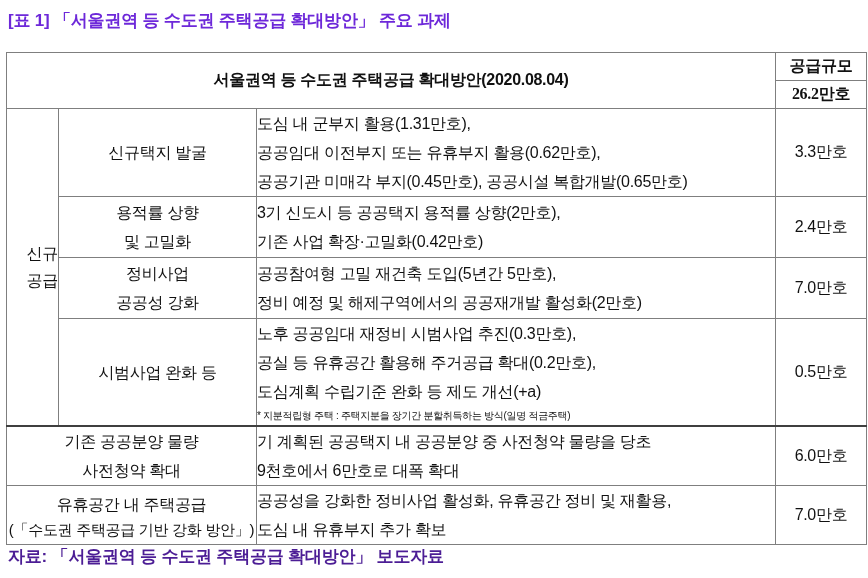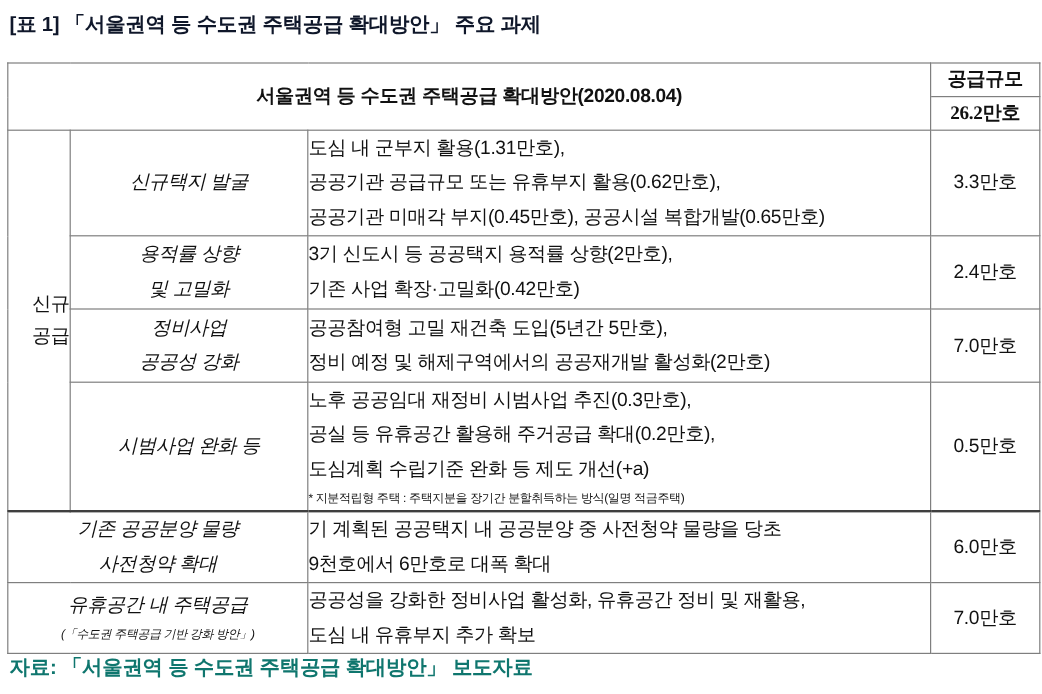--- a/index.html
+++ b/index.html
@@ -9,21 +9,21 @@
     background: #ffffff;
     font-family: "Liberation Sans", sans-serif;
     color: #111111;
     position: relative;
   }
   .page-title {
     position: absolute;
     left: 8px; top: 9px;
     font-size: 17px;
     font-weight: bold;
-    color: #0f172a;
+    color: #6d28d9;
     letter-spacing: -0.2px;
     white-space: nowrap;
   }
   table.main {
     position: absolute;
     left: 6px; top: 52px;
     width: 860px;
     border-collapse: collapse;
     table-layout: fixed;
     border-radius: 11px;
@@ -53,56 +53,55 @@
     height: 28px;
     font-family: Liberation Serif, serif;
   }
   td.group {
     text-align: right;
     line-height: 27px;
   }
   td.cat {
     text-align: center;
     line-height: 29px;
-    font-style: italic;
   }
   td.content {
     padding: 3px 4px 3px 6px;
   }
   td.content .line {
     line-height: 29px;
     white-space: nowrap;
   }
   td.content .note {
     font-size: 10px;
     line-height: 19px;
     white-space: nowrap;
   }
   td.supply {
     text-align: center;
   }
   td.cat .sub {
-    font-size: 10px;
+    font-size: 15px;
     line-height: 22px;
     white-space: nowrap;
     text-align: center;
   }
   tr.r1 td { height: 87px; }
   tr.r2 td { height: 61px; }
   tr.r3 td { height: 61px; }
   tr.r4 td { height: 105px; }
   tr.r5 td { height: 56px; border-top: 2px solid #3f3f3f; }
   tr.r6 td { height: 52px; }
 
   .source-note {
     position: absolute;
     left: 8px; top: 545px;
     font-size: 17px;
     font-weight: bold;
-    color: #0f766e;
+    color: #4c1d95;
     letter-spacing: -0.2px;
     white-space: nowrap;
   }
 </style>
 </head>
 <body>
 
 <div class="page-title">[표 1] 「서울권역 등 수도권 주택공급 확대방안」 주요 과제</div>
 
 <table class="main">
@@ -125,21 +124,21 @@
     <tr class="r1">
       <td class="group" rowspan="4">
         <div>신규</div>
         <div>공급</div>
       </td>
       <td class="cat">
         <div>신규택지 발굴</div>
       </td>
       <td class="content">
         <div class="line">도심 내 군부지 활용(1.31만호),</div>
-        <div class="line">공공기관 공급규모 또는 유휴부지 활용(0.62만호),</div>
+        <div class="line">공공임대 이전부지 또는 유휴부지 활용(0.62만호),</div>
         <div class="line">공공기관 미매각 부지(0.45만호), 공공시설 복합개발(0.65만호)</div>
       </td>
       <td class="supply">3.3만호</td>
     </tr>
 
     <tr class="r2">
       <td class="cat">
         <div>용적률 상향</div>
         <div>및 고밀화</div>
       </td>

